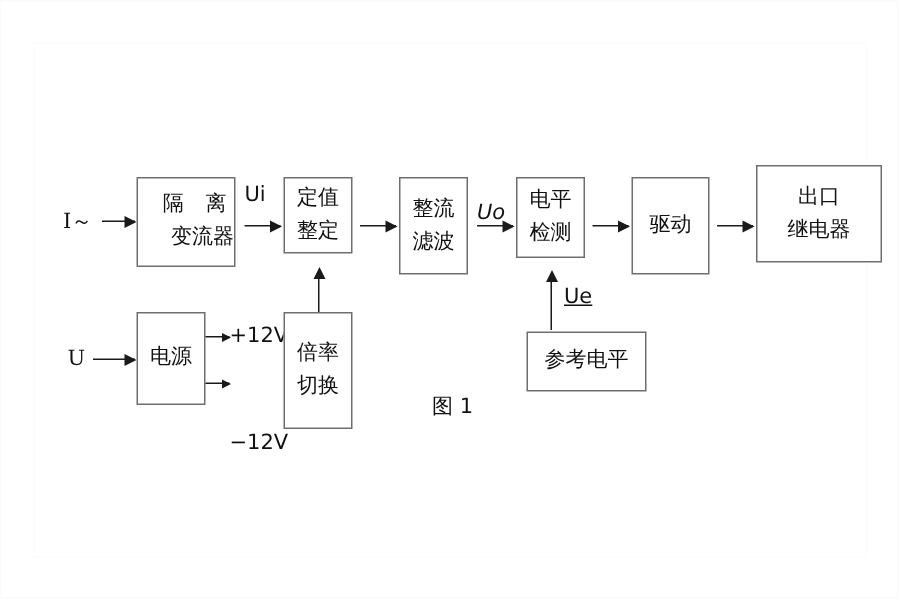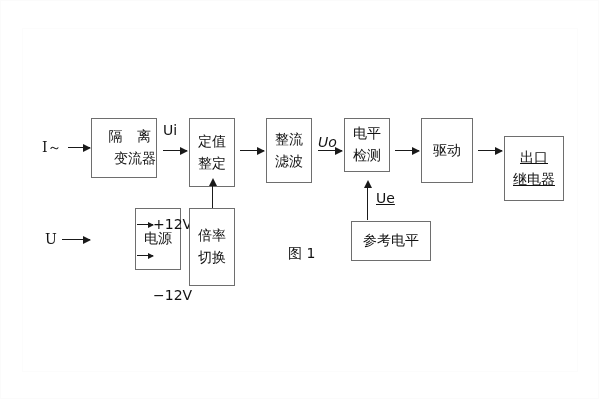--- a/index.html
+++ b/index.html
@@ -133,21 +133,21 @@
   <div class="harrow" style="left:68px; top:147px; width:22px;"></div>
 
   <div class="box" style="left:91px; top:118px; width:66px; height:60px;align-items:flex-end;">
     <span class="ln spaced">隔 离</span>
     <span class="ln">变流器</span>
   </div>
 
   <div class="label" style="left:163px; top:122px;">Ui</div>
   <div class="harrow" style="left:163px; top:150px; width:24px;"></div>
 
-  <div class="box" style="left:189px; top:118px; width:46px; height:69px;">
+  <div class="box" style="left:189px; top:118px; width:46px; height:51px;">
     <span class="ln">定值</span>
     <span class="ln">整定</span>
   </div>
 
   <div class="harrow" style="left:240px; top:150px; width:24px;"></div>
 
   <div class="box" style="left:266px; top:118px; width:46px; height:65px;text-align:right;">
     <span class="ln">整流</span>
     <span class="ln">滤波</span>
   </div>
@@ -161,29 +161,29 @@
   </div>
 
   <div class="harrow" style="left:395px; top:150px; width:24px;"></div>
 
   <div class="box" style="left:421px; top:118px; width:52px; height:65px;">
     <span class="ln">驱动</span>
   </div>
 
   <div class="harrow" style="left:478px; top:150px; width:24px;"></div>
 
-  <div class="box" style="left:504px; top:136px; width:60px; height:65px;text-decoration:underline;">
+  <div class="box" style="left:504px; top:110px; width:84px; height:65px;">
     <span class="ln">出口</span>
     <span class="ln">继电器</span>
   </div>
 
   <div class="label serif" style="left:45px; top:231px;">U</div>
   <div class="harrow" style="left:62px; top:239px; width:28px;"></div>
 
-  <div class="box" style="left:91px; top:208px; width:46px; height:62px;margin-left:44px;">
+  <div class="box" style="left:91px; top:208px; width:46px; height:62px;">
     <span class="ln">电源</span>
   </div>
 
   <div class="harrow small" style="left:137px; top:224px; width:16px;"></div>
   <div class="label" style="left:153px; top:216px;">+12V</div>
 
   <div class="harrow small" style="left:137px; top:255px; width:16px;"></div>
   <div class="label" style="left:153px; top:247px;margin-top:40px;">−12V</div>
 
   <div class="box" style="left:189px; top:208px; width:46px; height:78px;">
@@ -193,15 +193,15 @@
 
   <div class="varrow" style="left:212px; top:185px; height:23px;"></div>
 
   <div class="varrow" style="left:367px; top:187px; height:33px;"></div>
   <div class="label" style="left:376px; top:190px;text-decoration:underline;">Ue</div>
 
   <div class="box" style="left:335px; top:221px; width:80px; height:40px;margin-left:16px;">
     <span class="ln">参考电平</span>
   </div>
 
-  <div class="caption" style="left:288px; top:245px;text-align:center;">图 1</div>
+  <div class="caption" style="left:288px; top:262px;text-align:center;">图 1</div>
 
 </div>
 
 </body></html>

